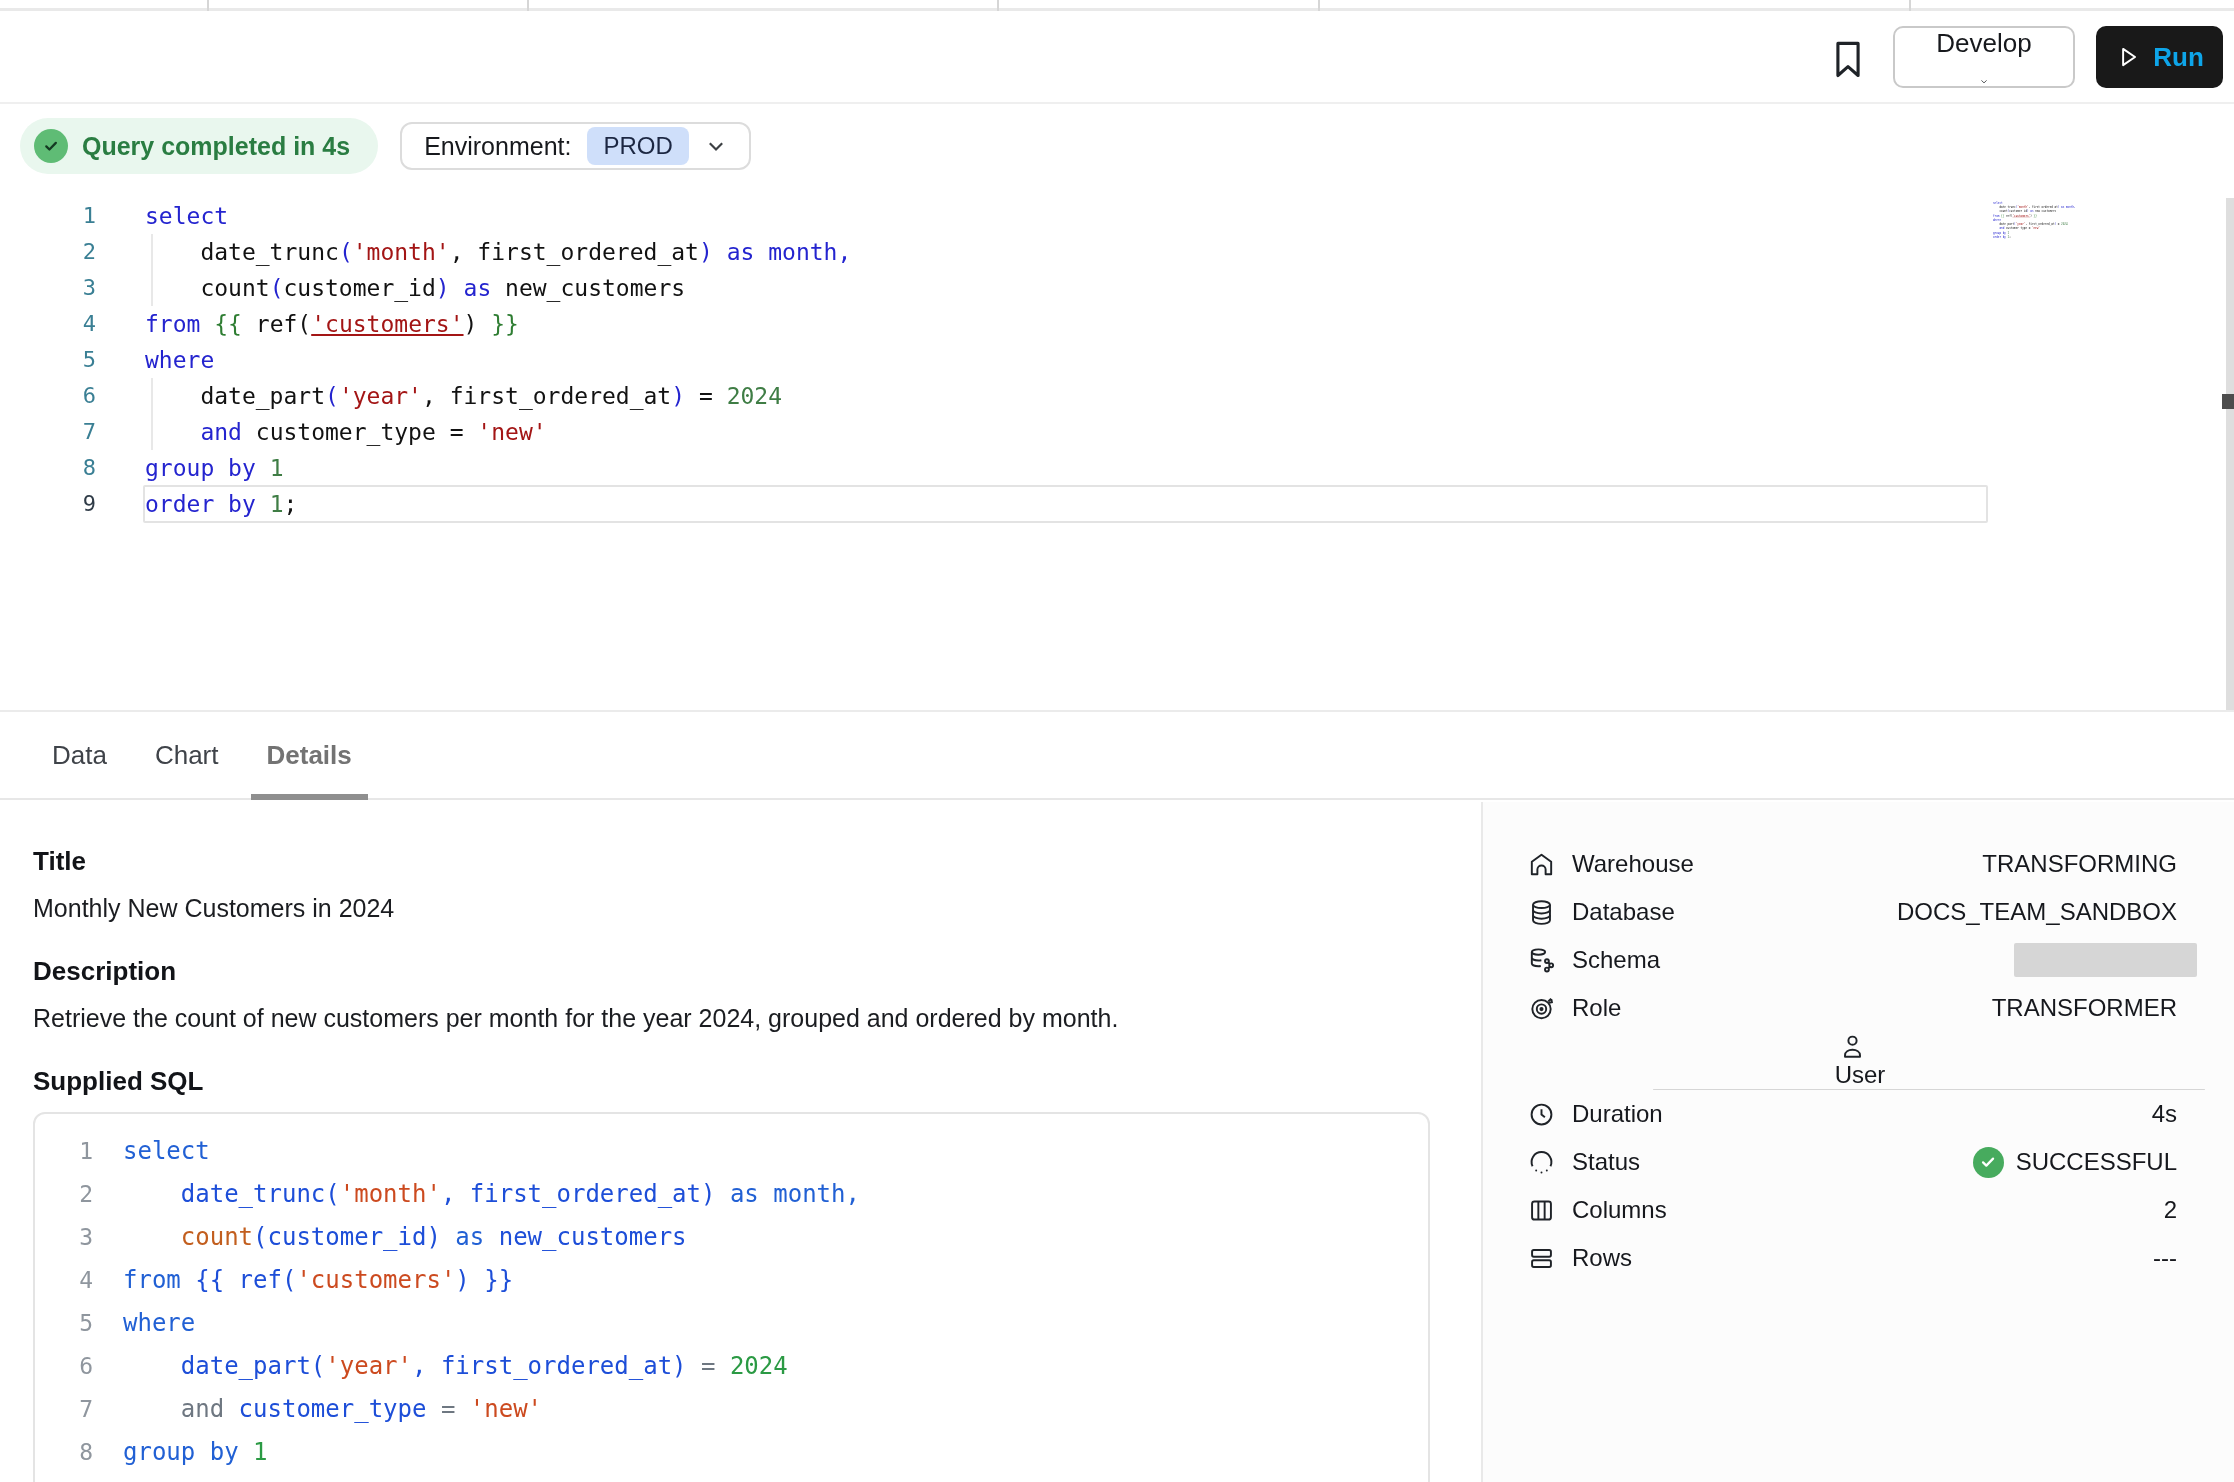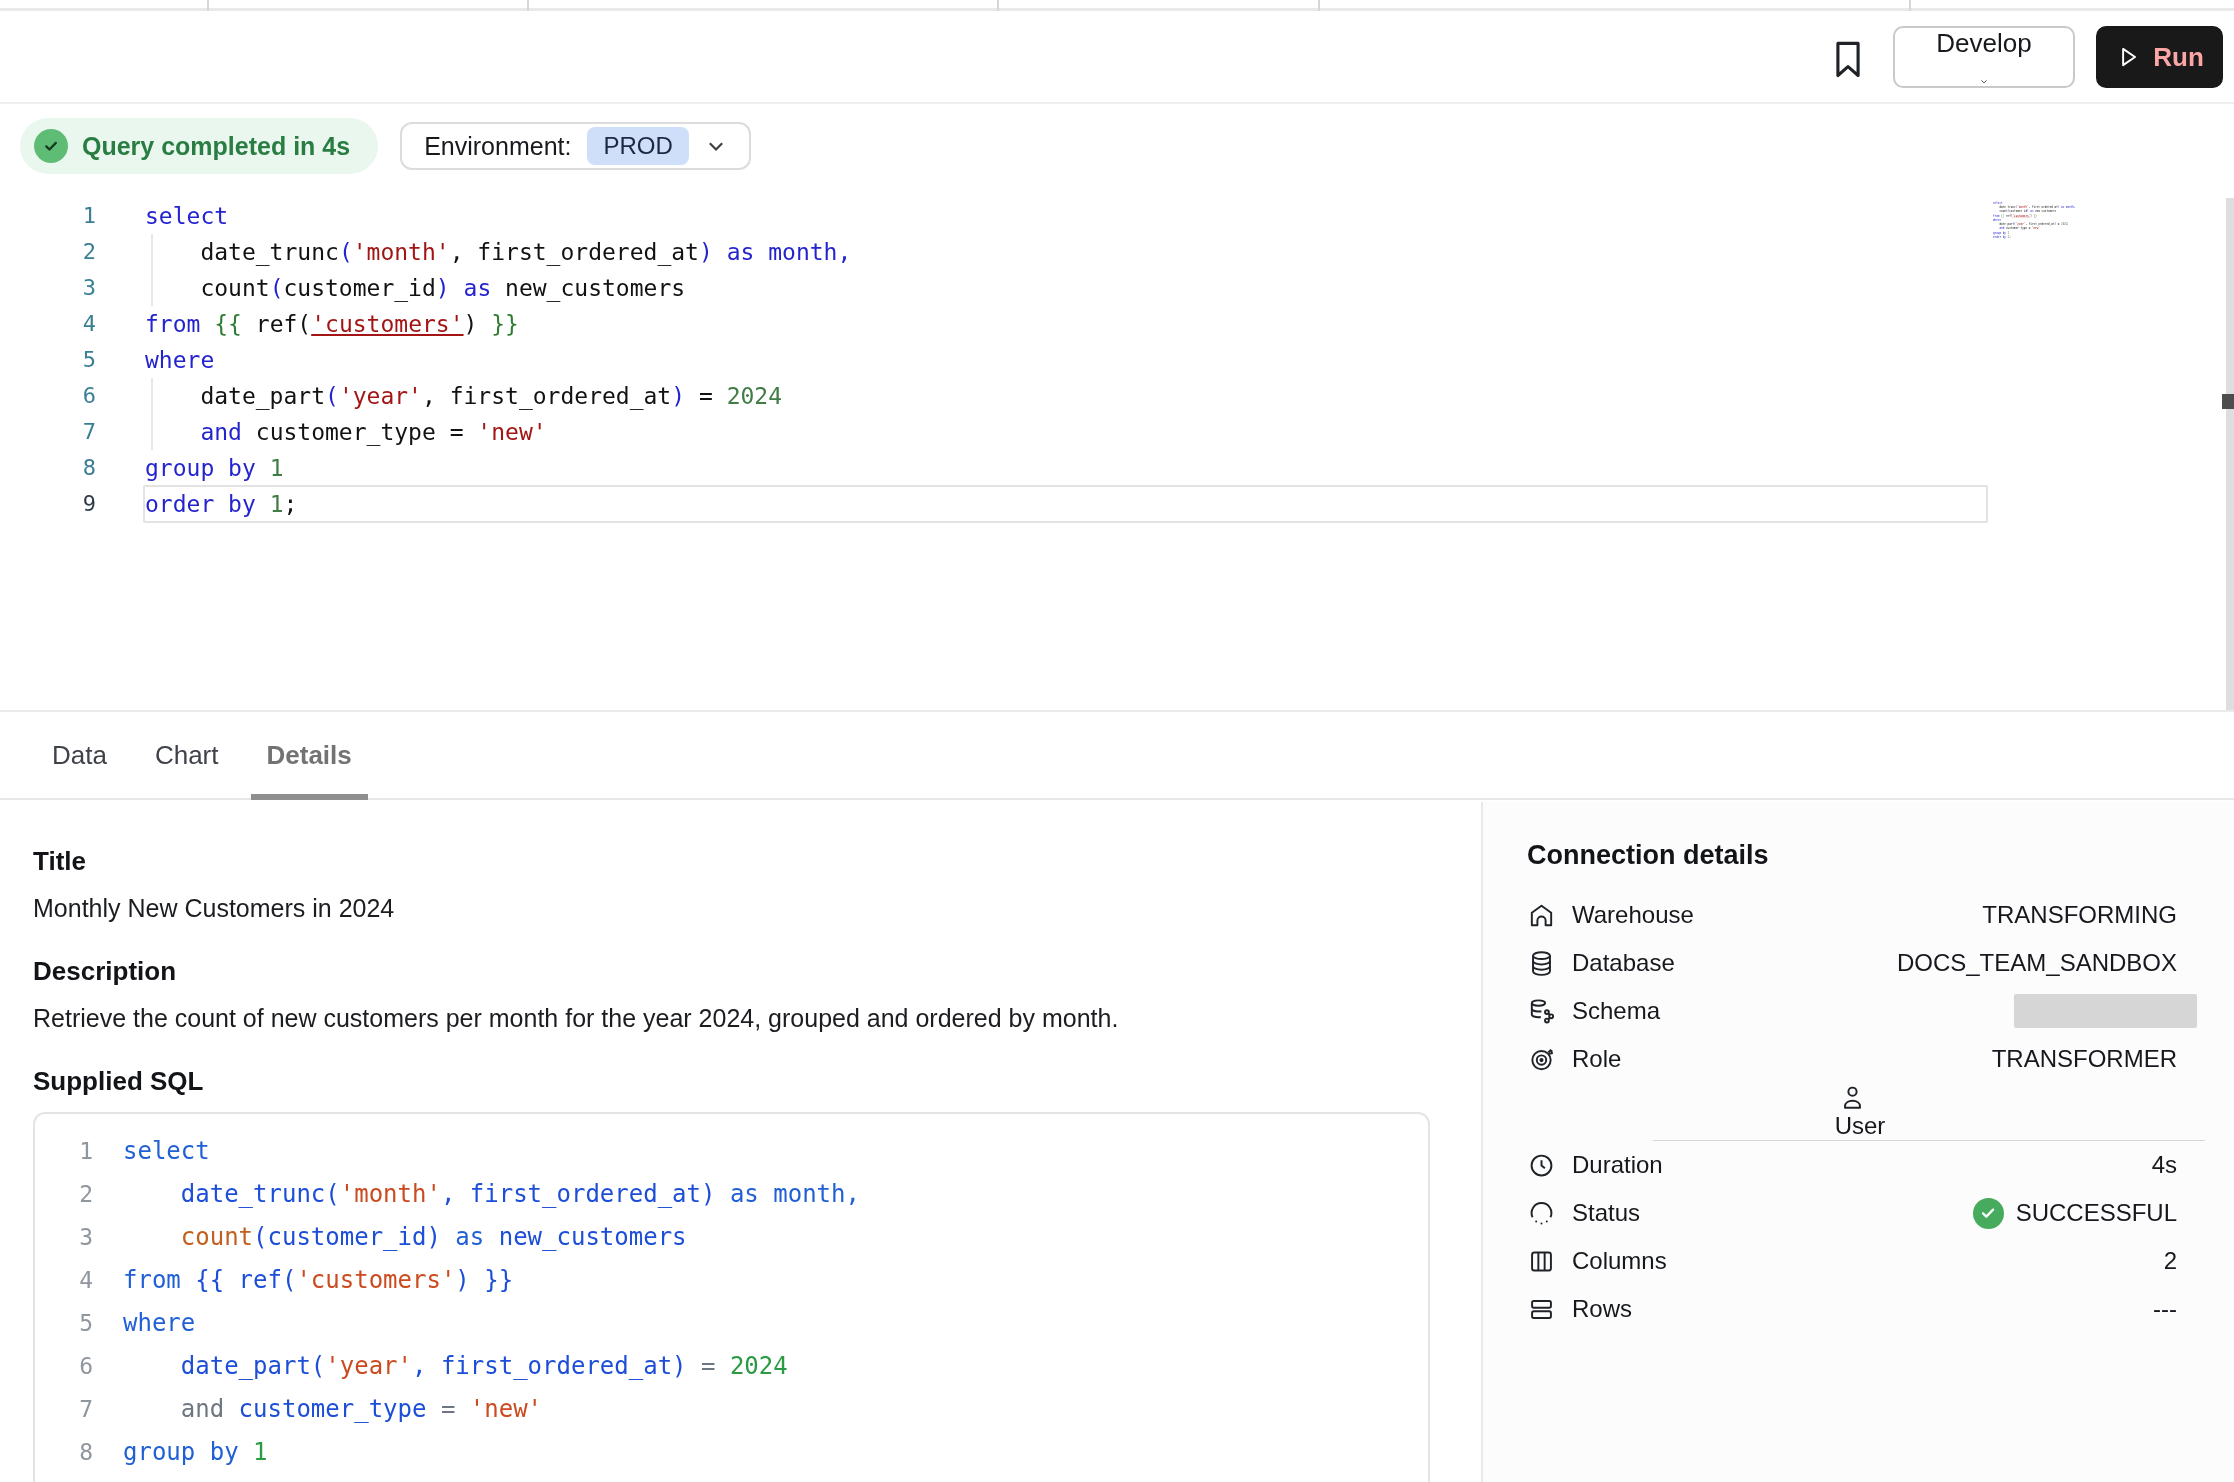--- a/index.html
+++ b/index.html
@@ -10,21 +10,21 @@
   
   .top-sliver{ position:absolute; top:0; left:0; right:0; height:11px; background:#fff; border-bottom:3px solid #e9e9e9; }
   .sliver-divider{ position:absolute; top:0; width:2px; height:11px; background:#d6d6d6; }
 
   
   .toolbar{ position:absolute; top:14px; left:0; right:0; height:90px; background:#fff; border-bottom:2px solid #efefef; }
   .bookmark-btn{ position:absolute; left:1826px; top:20px; width:46px; height:50px; color:#1f2328; background:none; border:none; cursor:pointer; }
   .develop-btn{ position:absolute; left:1893px; top:12px; width:182px; height:62px; background:#fff; border:2px solid #c9c9c9;
     border-radius:10px; font-size:26px; font-family:inherit; color:#17191d; display:flex; align-items:center; justify-content:center; gap:18px; cursor:pointer;flex-direction:column; }
   .run-btn{ position:absolute; left:2096px; top:12px; width:127px; height:62px; background:#191919; border:none; border-radius:10px;
-    color:#fca5a5; font-size:26px; font-weight:600; font-family:inherit; display:flex; align-items:center; justify-content:center; gap:12px; cursor:pointer; }
+    color:#0ea5e9; font-size:26px; font-weight:600; font-family:inherit; display:flex; align-items:center; justify-content:center; gap:12px; cursor:pointer; }
 
   
   .statusbar{ position:absolute; top:118px; left:20px; height:56px; display:flex; gap:22px; align-items:center; }
   .query-pill{ height:56px; border-radius:28px; background:#e9f7ee; display:flex; align-items:center; gap:14px;
     padding:0 28px 0 14px; color:#2a7d42; font-weight:700; font-size:25px; }
   .check-circle{ width:34px; height:34px; border-radius:50%; background:#5fbc75; display:flex; align-items:center; justify-content:center; }
   .env-control{ height:48px; border:2px solid #dcdcdc; border-radius:12px; background:#fff; display:flex; align-items:center;
     gap:16px; padding:0 22px; font-size:25px; color:#17191d; cursor:pointer; }
   .prod-pill{ background:#cfdffa; border-radius:8px; padding:5px 16px; font-size:24px; color:#1c2742; }
   .chev{ width:22px; height:22px; color:#3c4043; }
@@ -188,21 +188,20 @@
           <div class="code-line"><span class="gutter">4</span><span class="code-text"><span class="tk-kw">from</span><span class="tk-pl"> {{ ref(</span><span class="tk-str">'customers'</span><span class="tk-pl">) }}</span></span></div>
           <div class="code-line"><span class="gutter">5</span><span class="code-text"><span class="tk-kw">where</span></span></div>
           <div class="code-line"><span class="gutter">6</span><span class="code-text"><span class="tk-pl">    date_part(</span><span class="tk-str">'year'</span><span class="tk-pl">, first_ordered_at) </span><span class="tk-op">=</span><span class="tk-pl"> </span><span class="tk-num">2024</span></span></div>
           <div class="code-line"><span class="gutter">7</span><span class="code-text"><span class="tk-pl">    </span><span class="tk-op">and</span><span class="tk-pl"> customer_type </span><span class="tk-op">=</span><span class="tk-pl"> </span><span class="tk-str">'new'</span></span></div>
           <div class="code-line"><span class="gutter">8</span><span class="code-text"><span class="tk-kw">group by</span><span class="tk-pl"> </span><span class="tk-num">1</span></span></div>
         </div>
     </div>
   </div>
 
   <div class="right-pane">
-    <div class="panel-heading">Connection details</div>
     <div id="connection-rows">
         <div class="panel-row">
           <span class="row-icon">
             <svg viewBox="0 0 24 24" fill="none" stroke="currentColor" stroke-width="1.6" stroke-linejoin="round">
               <path d="M4 20V9.8L12 4l8 5.8V20h-4.6v-3.8a3.4 3.4 0 0 0-6.8 0V20z"></path>
             </svg>
           </span>
           <span class="row-label">Warehouse</span>
           <span class="row-value">
             <span>TRANSFORMING</span>

